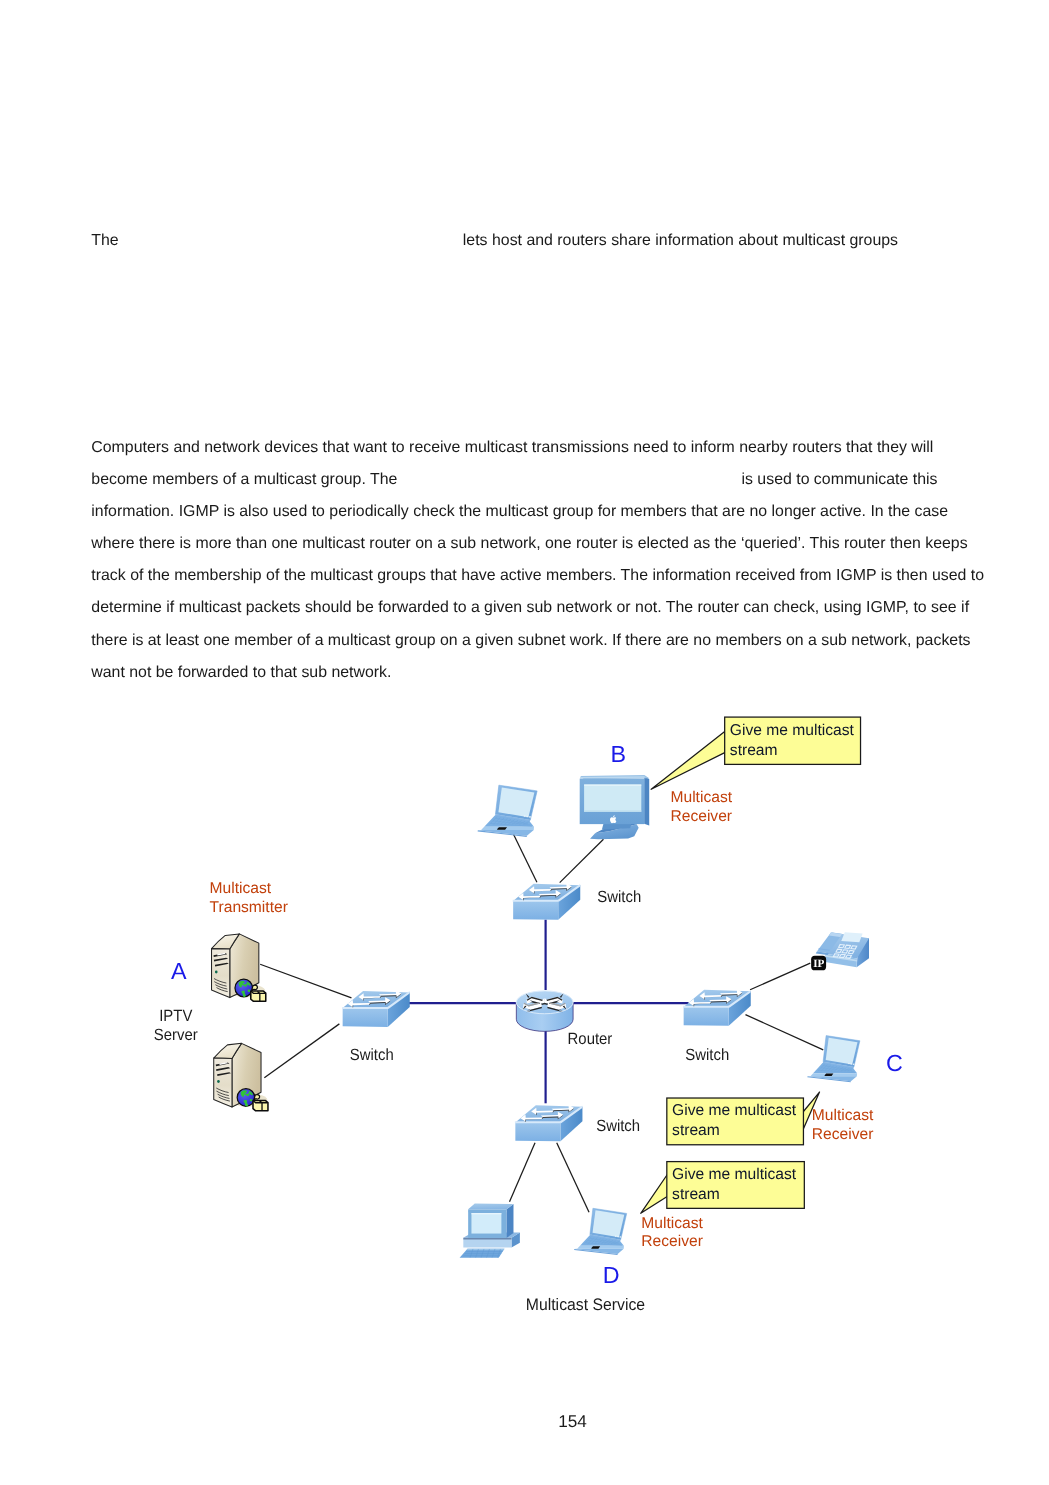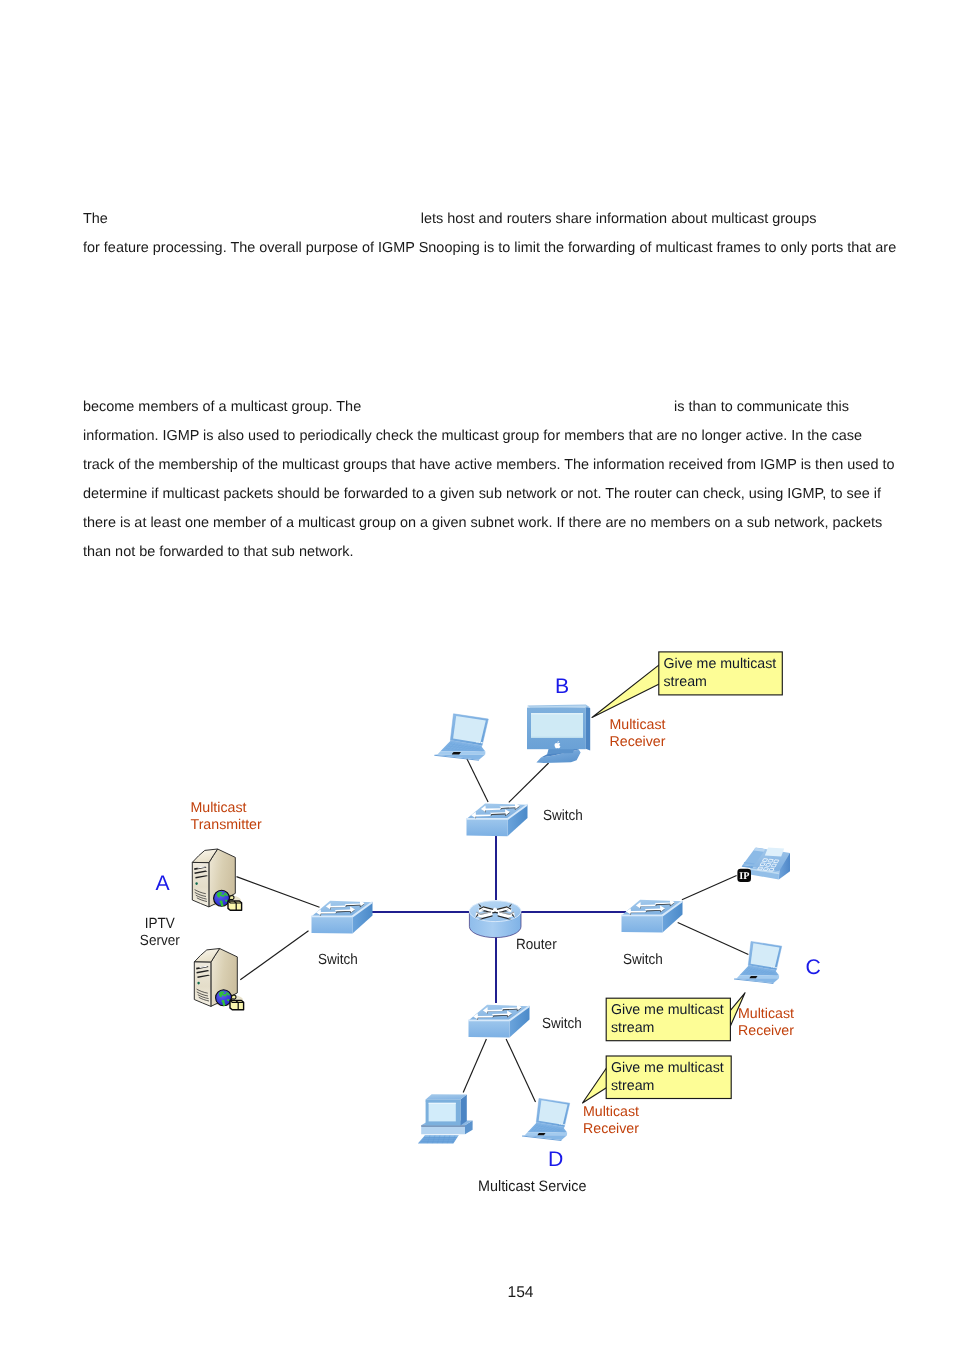--- a/index.html
+++ b/index.html
@@ -20,30 +20,31 @@
   .colbl{color:#0f172a;font-size:14.2px;line-height:18.2px;white-space:pre;}
   #pagenum{position:absolute;font-size:15.6px;left:464.5px;top:1284px;line-height:17px;margin-left:31px;}
 </style>
 </head>
 <body>
 
 <div class="page">
 
   <div class="para" id="p1">
     <div class="ln"><span>The </span><span class="hidden-text">                                                                             </span><span>lets host and routers share information about multicast groups</span></div>
-    <div class="ln">for feature processing. The overall purpose of IGMP Snooping is to limit the forwarding of multicast frames to only ports that are</div>
   </div>
 
   <div class="para" id="p2">
-    <div class="ln"><span>become members of a multicast group. The </span><span class="hidden-text">                                                                             </span><span>is than to communicate this</span></div>
+    <div class="ln">Computers and network devices that want to receive multicast transmissions need to inform nearby routers that they will</div>
+    <div class="ln"><span>become members of a multicast group. The </span><span class="hidden-text">                                                                             </span><span>is used to communicate this</span></div>
     <div class="ln">information. IGMP is also used to periodically check the multicast group for members that are no longer active. In the case</div>
+    <div class="ln">where there is more than one multicast router on a sub network, one router is elected as the ‘queried’. This router then keeps</div>
     <div class="ln">track of the membership of the multicast groups that have active members. The information received from IGMP is then used to</div>
     <div class="ln">determine if multicast packets should be forwarded to a given sub network or not. The router can check, using IGMP, to see if</div>
     <div class="ln">there is at least one member of a multicast group on a given subnet work. If there are no members on a sub network, packets</div>
-    <div class="ln">than not be forwarded to that sub network.</div>
+    <div class="ln">want not be forwarded to that sub network.</div>
   </div>
 
   <div id="pagenum">154</div>
 
   <svg id="diagram" width="954" height="740" viewBox="0 0 954 740" style="position:absolute;left:0px;top:620px;overflow:visible;pointer-events:none">
     <defs>
 
       <linearGradient id="swTop" x1="0" y1="0" x2="0.35" y2="1">
         <stop offset="0%" stop-color="#a8cdee"></stop>
         <stop offset="100%" stop-color="#7fb0e0"></stop>

